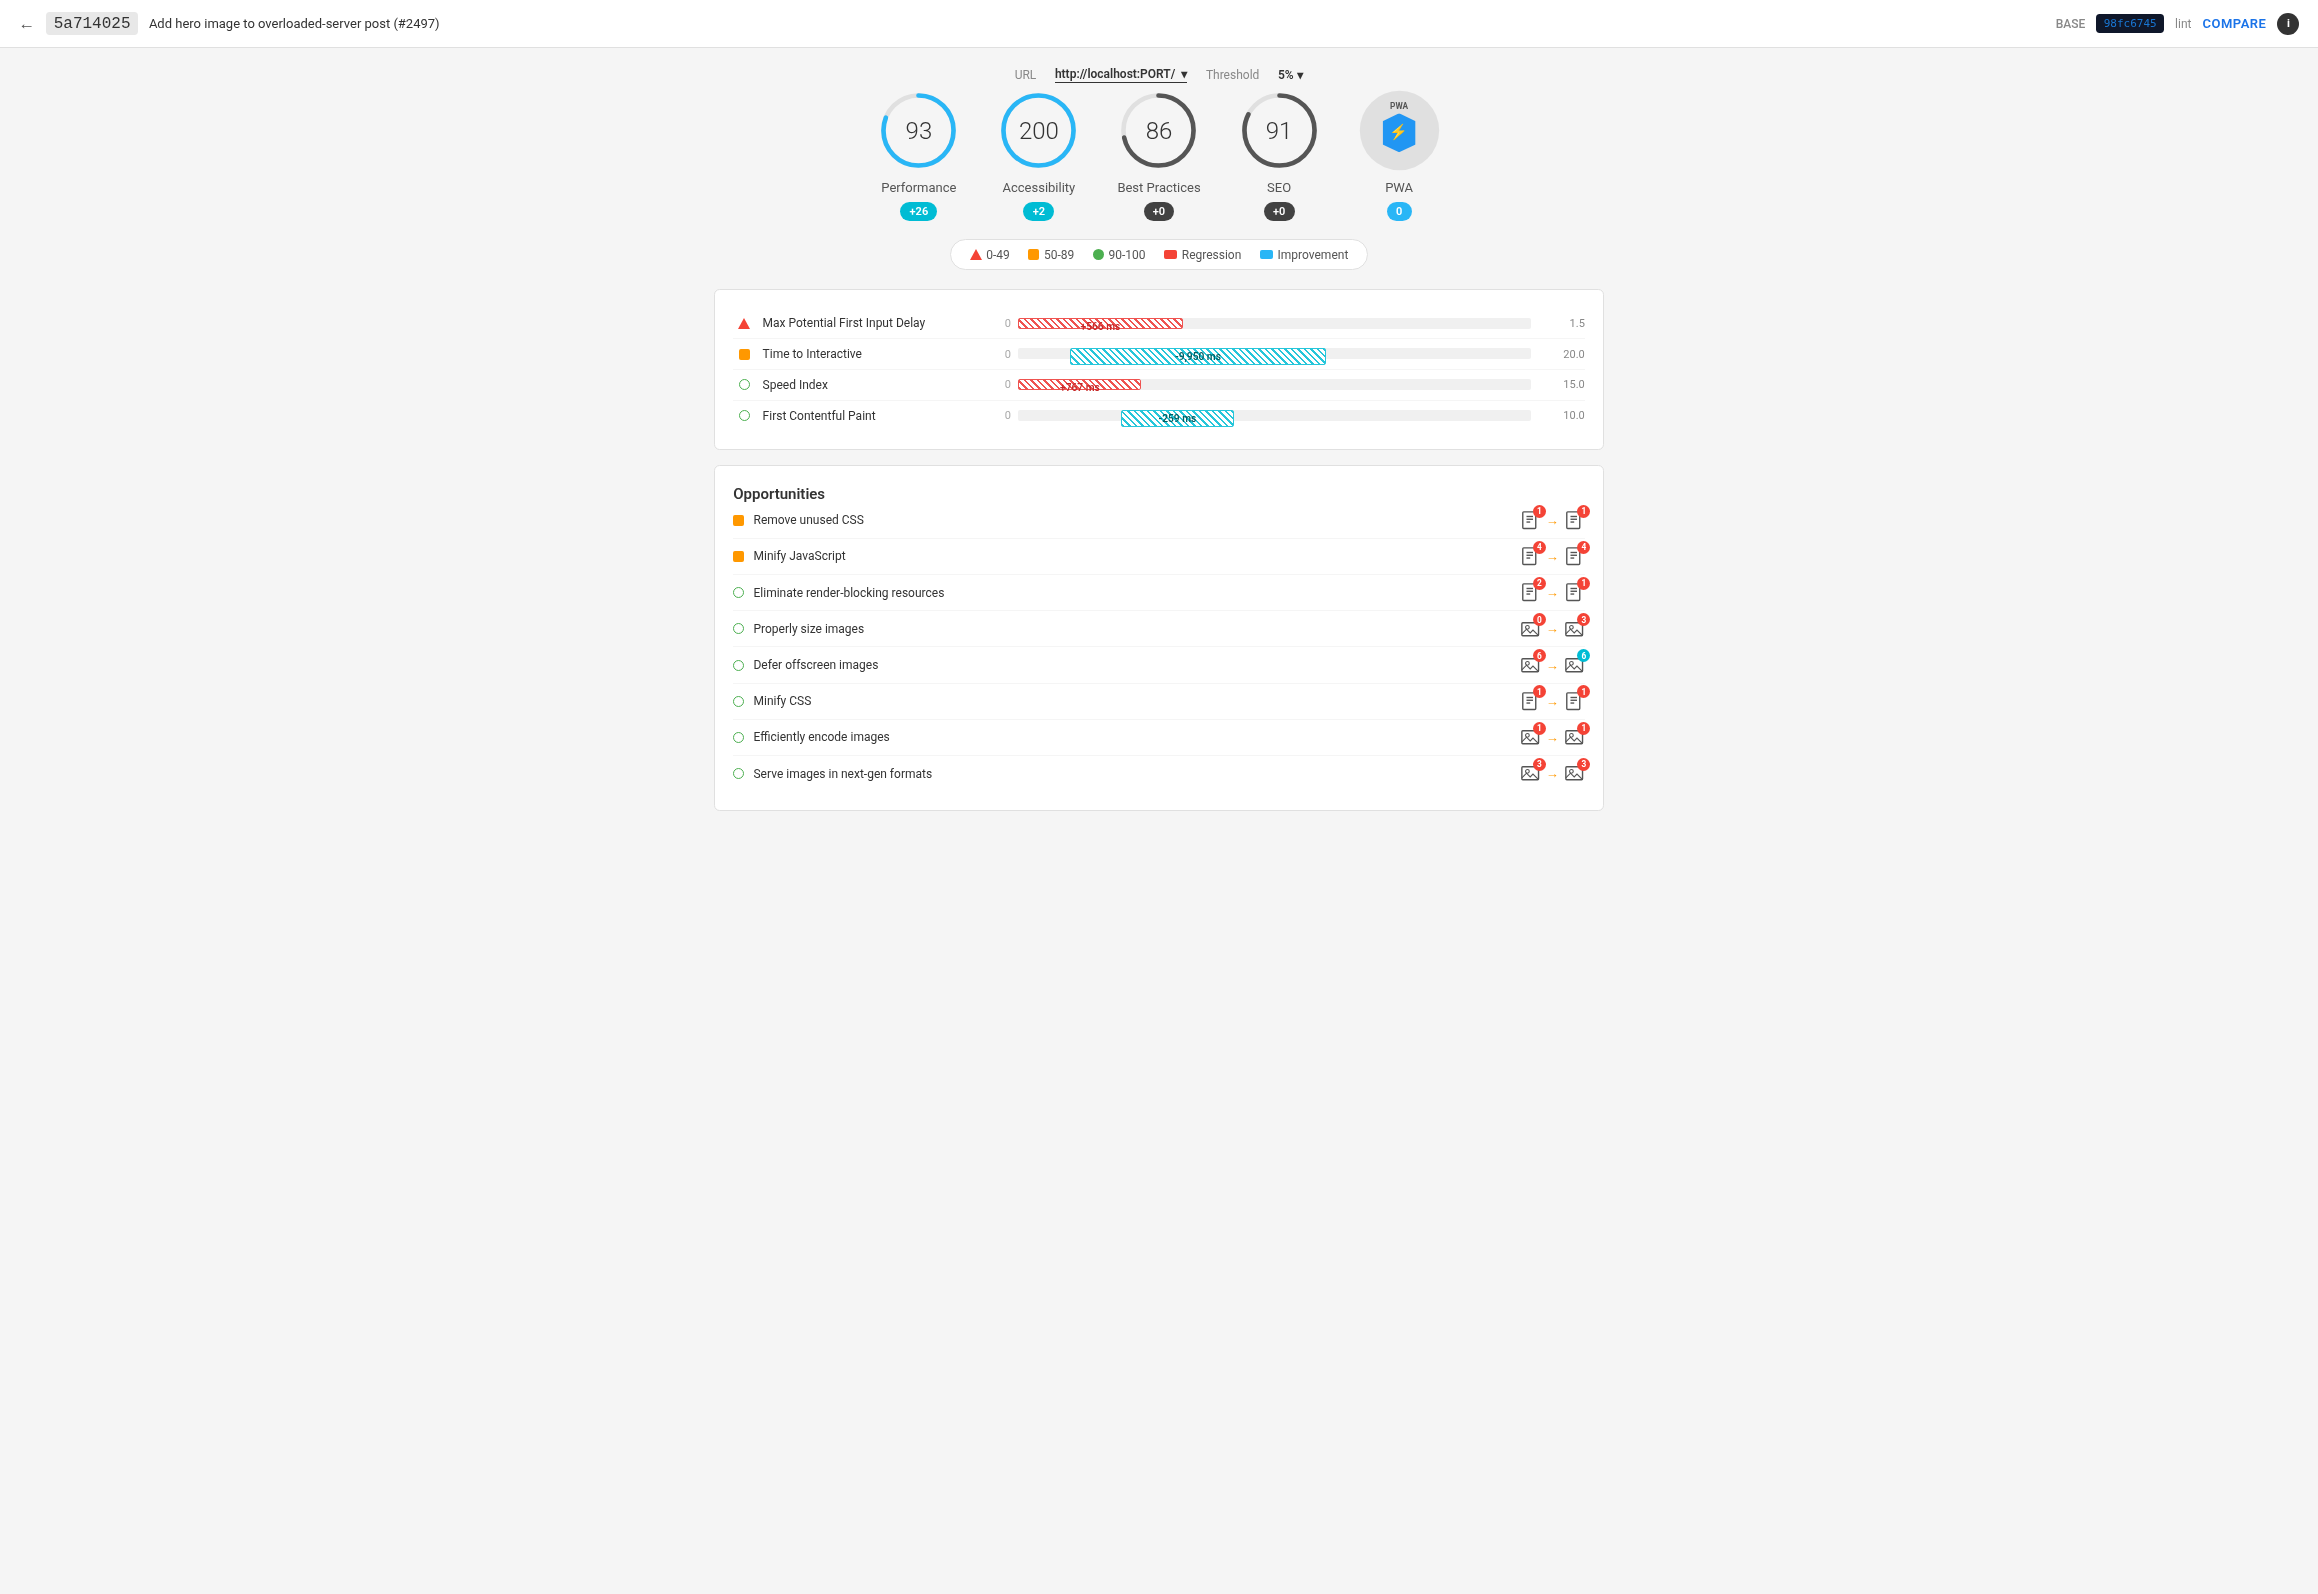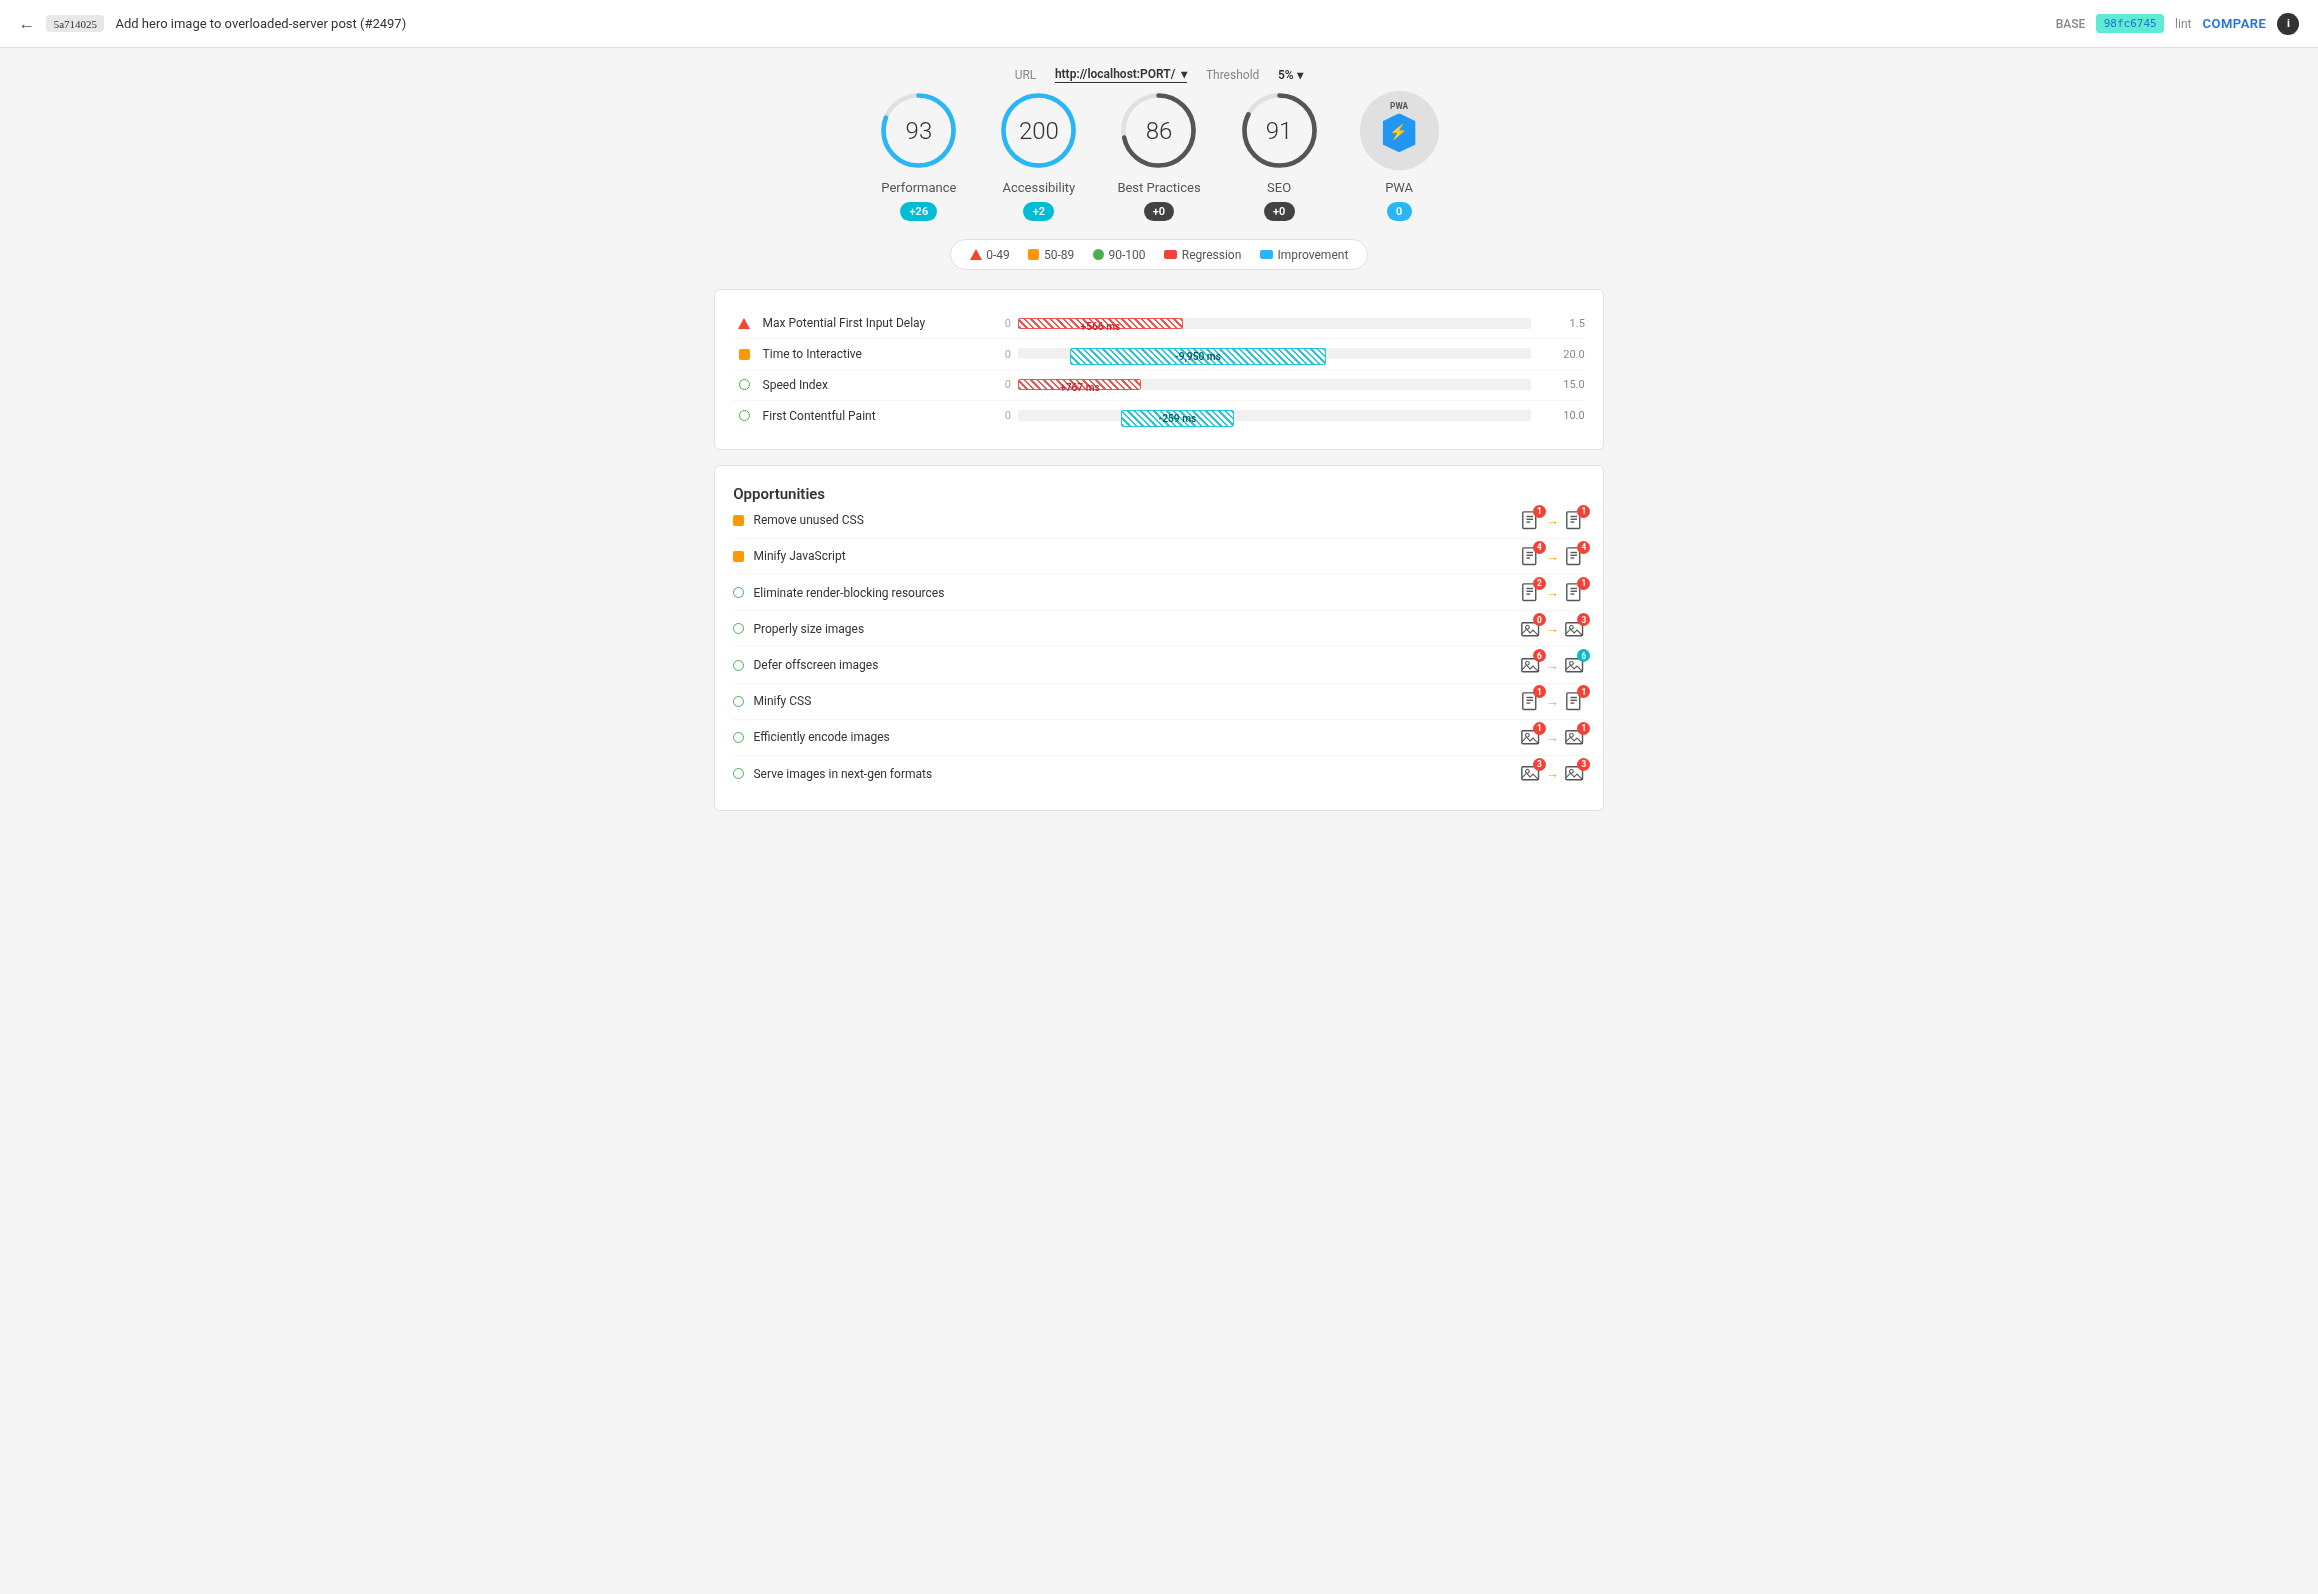--- a/index.html
+++ b/index.html
@@ -13,28 +13,28 @@
       height: 48px;
       display: flex;
       align-items: center;
       gap: 11px;
     }
     .back-btn { color: #555; cursor: pointer; font-size: 16.7px; }
     .commit-badge {
       background: #e8e8e8;
       border-radius: 3.7px;
       padding: 2.8px 7.4px;
-      font-size: 11px;
-      font-family: Liberation Serif, serif;
+      font-size: 16px;
+      font-family: Liberation Mono, monospace;
       color: #333;
     }
     .commit-title { font-size: 13px; color: #333; flex: 1; }
     .base-label { font-size: 12px; color: #888; font-weight: 500; }
     .commit-badge-blue {
-      background: #5eead4;
+      background: #0f172a;
       border-radius: 3.7px;
       padding: 2.8px 7.4px;
       font-size: 11px;
       font-family: monospace;
       color: #1976d2;
     }
     .lint-label { font-size: 12px; color: #888; }
     .compare-btn { color: #1a73e8; font-weight: 600; font-size: 13px; letter-spacing: 0.5px; cursor: pointer; }
     .info-btn {
       width: 22px; height: 22px; border-radius: 50%; background: #333; color: #fff;

